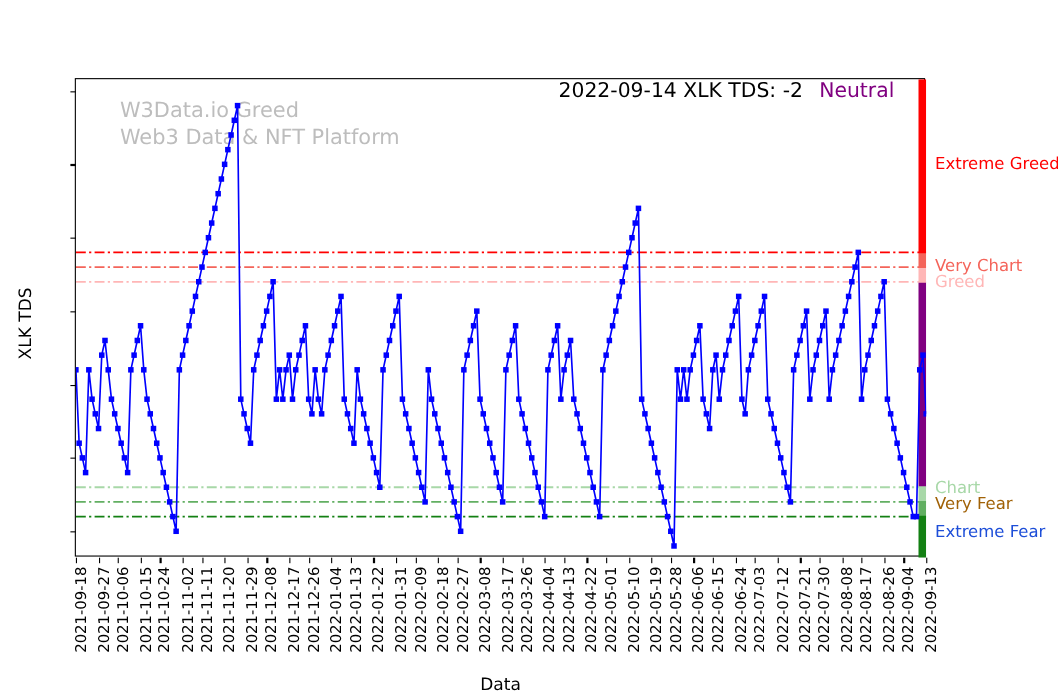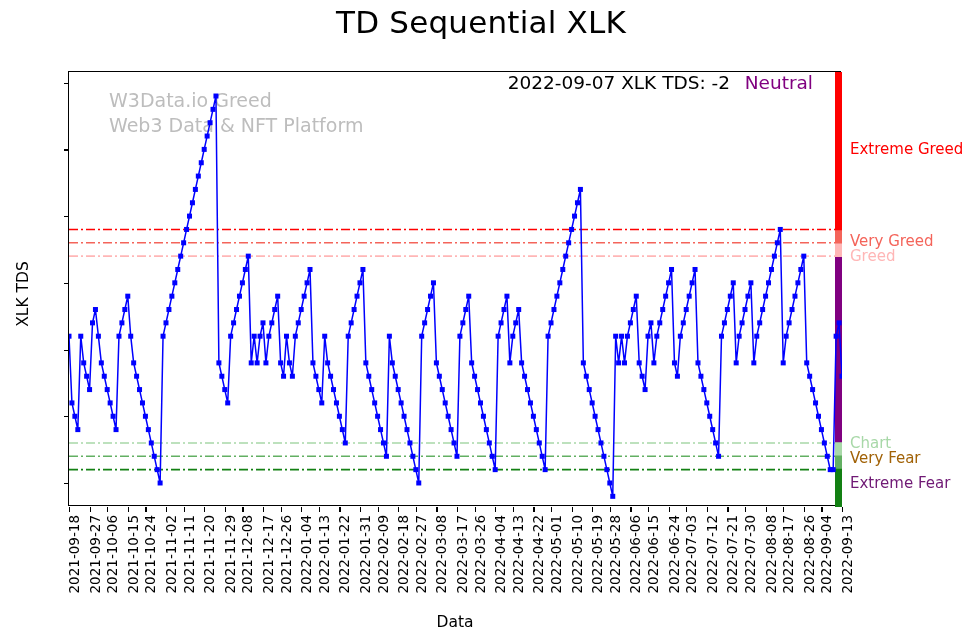--- a/index.html
+++ b/index.html
@@ -45,21 +45,20 @@
   #xlabel{position:absolute;left:386px;top:541px;font-size:15.5px;color:#000;transform:translateX(-50%);}
 
   
   .zone-lab{position:absolute;font-size:15px;white-space:nowrap;}
 </style>
 </head>
 <body>
 
 <div id="root">
 
-  <div id="chart-title">TD Sequential XLK</div>
 
   <div id="plot">
 
     <div id="watermark"><span>W3Data.io Greed</span>
 <span>Web3 Data &amp; NFT Platform</span></div>
 
     <svg id="svg-layer" viewBox="0 0 773 435" preserveAspectRatio="none" xmlns="http://www.w3.org/2000/svg">
       <g id="g-zones">
           <rect x="766" y="0" width="7" height="157.45398773006139" fill="#FF0000"></rect>
           <rect x="766" y="157.45398773006139" width="7" height="13.343558282208505" fill="#F4645A"></rect>
@@ -340,21 +339,21 @@
           <rect x="755.80" y="381.79" width="5" height="5" fill="#0000FF"></rect>
           <rect x="758.74" y="395.14" width="5" height="5" fill="#0000FF"></rect>
           <rect x="761.68" y="395.14" width="5" height="5" fill="#0000FF"></rect>
           <rect x="764.62" y="261.70" width="5" height="5" fill="#0000FF"></rect>
           <rect x="767.56" y="248.36" width="5" height="5" fill="#0000FF"></rect>
           <rect x="770.50" y="301.73" width="5" height="5" fill="#0000FF"></rect>
         </g>
     </svg>
 
     <div id="annotation">
-      <div id="annot-main">2022-09-07 XLK TDS: -2</div>
+      <div id="annot-main">2022-09-14 XLK TDS: -2</div>
       <div id="annot-state" style="color: rgb(128, 0, 128);">Neutral</div>
     </div>
 
     <div id="ylabel">XLK TDS</div>
     <div id="xlabel">Data</div>
 
     <div id="yticks">
         <div class="ytick-mark" style="top: 10.6748px;"></div>
         <div class="ytick-mark" style="top: 77.3926px;"></div>
         <div class="ytick-mark" style="top: 144.11px;"></div>
@@ -442,20 +441,20 @@
         <div class="xtick-lab" style="left: 719.217px;">2022-08-17</div>
         <div class="xtick-mark" style="left: 734.791px;"></div>
         <div class="xtick-lab" style="left: 739.791px;">2022-08-26</div>
         <div class="xtick-mark" style="left: 752.426px;"></div>
         <div class="xtick-lab" style="left: 757.426px;">2022-09-04</div>
         <div class="xtick-mark" style="left: 773px;"></div>
         <div class="xtick-lab" style="left: 778px;">2022-09-13</div>
       </div>
     <div id="zonelabels">
         <div class="zone-lab" style="left: 781px; top: 68.3926px; color: rgb(255, 0, 0);">Extreme Greed</div>
-        <div class="zone-lab" style="left: 781px; top: 160.463px; color: rgb(244, 100, 90);">Very Greed</div>
+        <div class="zone-lab" style="left: 781px; top: 160.463px; color: rgb(244, 100, 90);">Very Chart</div>
         <div class="zone-lab" style="left: 781px; top: 175.141px; color: rgb(255, 182, 182); text-align: right;">Greed</div>
         <div class="zone-lab" style="left: 781px; top: 361.951px; color: rgb(168, 216, 168);">Chart</div>
         <div class="zone-lab" style="left: 781px; top: 376.629px; color: #a16207;">Very Fear</div>
-        <div class="zone-lab" style="left: 781px; top: 401.982px; color: #701a75;">Extreme Fear</div>
+        <div class="zone-lab" style="left: 781px; top: 401.982px; color: #1d4ed8;">Extreme Fear</div>
       </div>
   </div>
 </div>
 
 </body></html>

